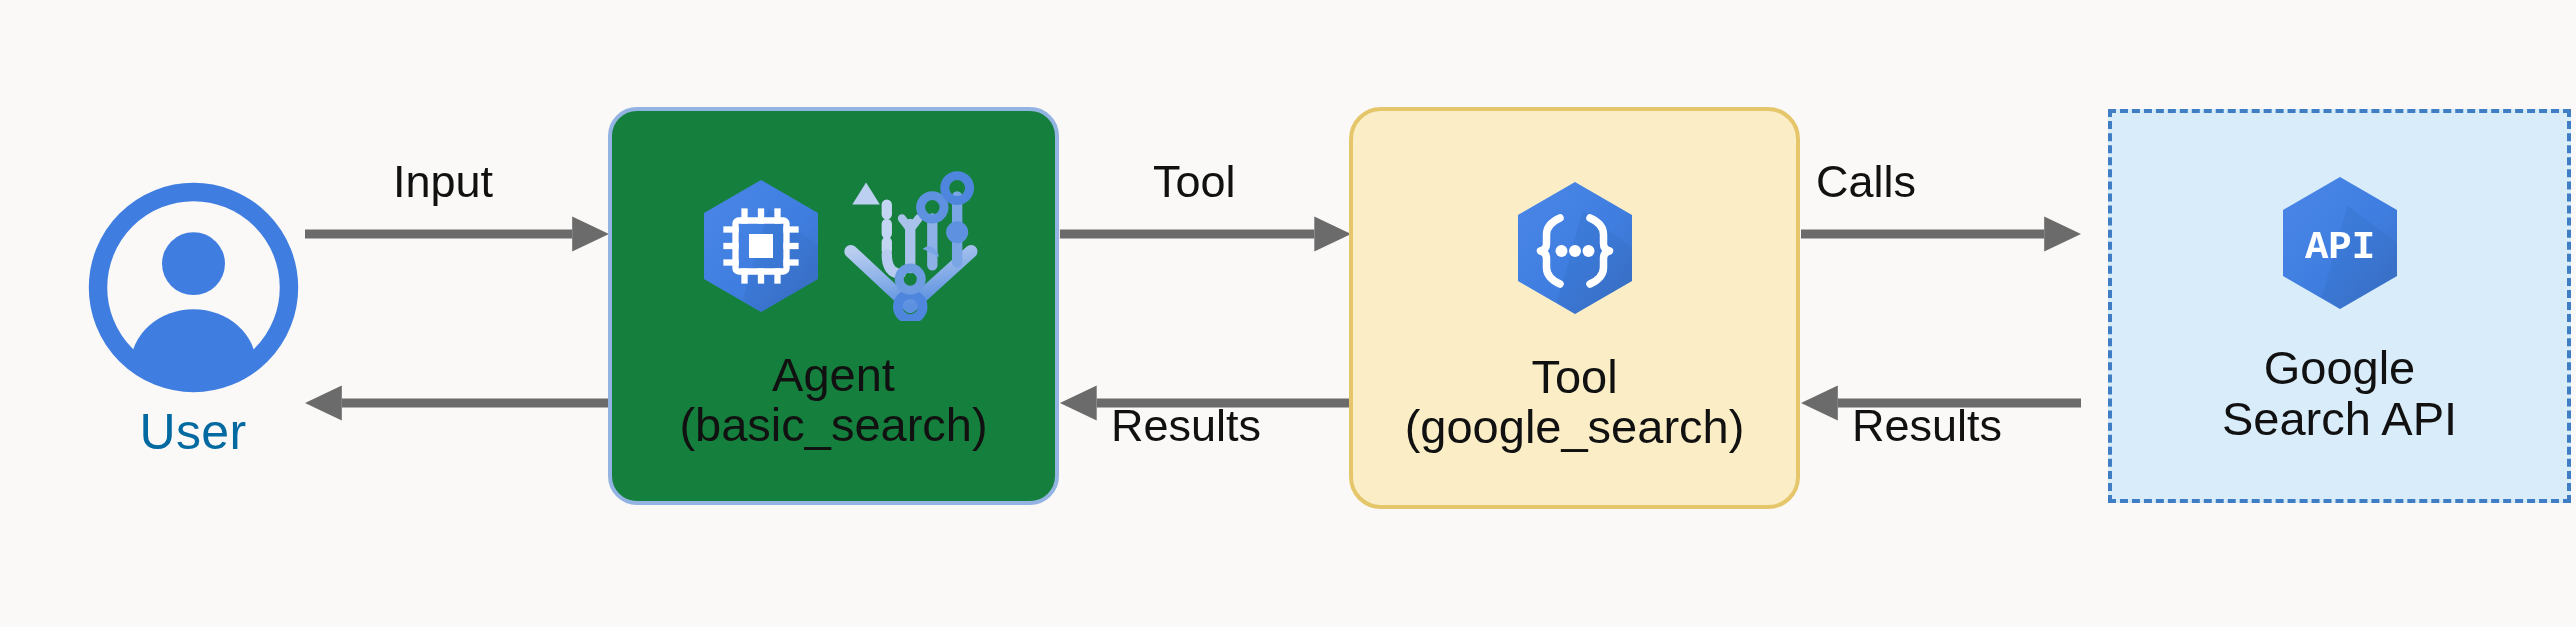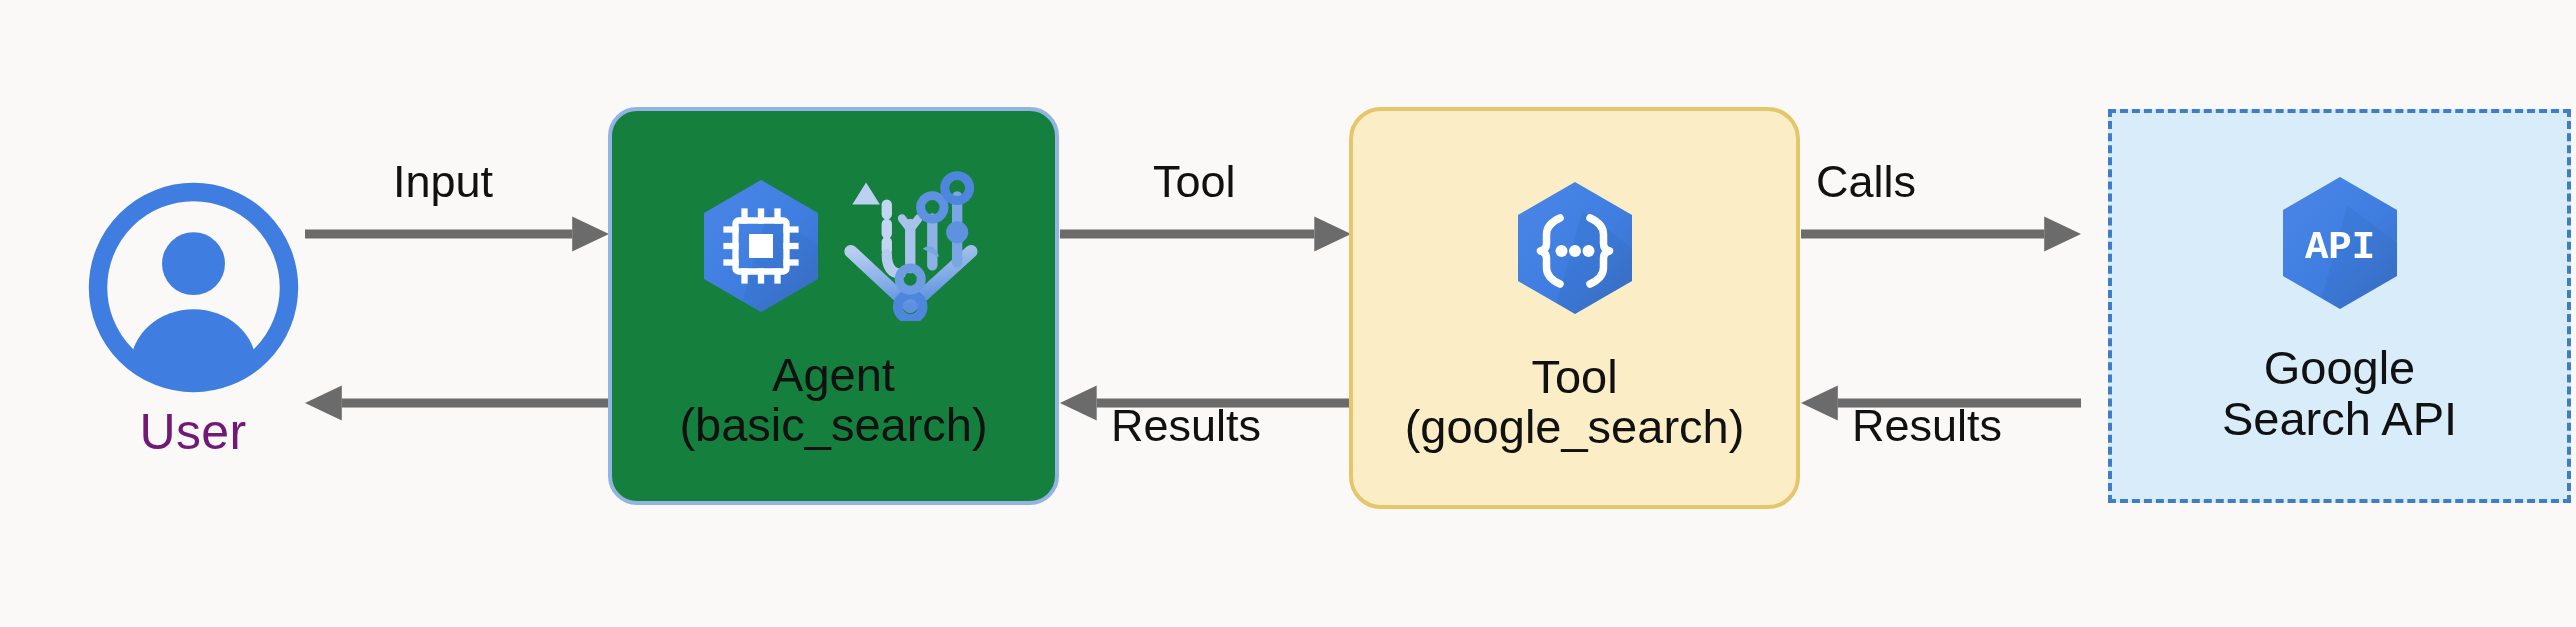--- a/index.html
+++ b/index.html
@@ -34,21 +34,21 @@
     height: 290px;
   }
   .avatar-wrap {
     width: 217px;
     height: 217px;
     position: relative;
   }
   .user-label {
     margin-top: 11.3px;
     font-size: 50px;
-    color: #701a75;
+    color: #0369a1;
     letter-spacing: 0.4px;
     line-height: 1;
   }
 
   
   #agent-node {
     left: 608px;
     top: 107px;
     width: 451px;
     height: 398px;

